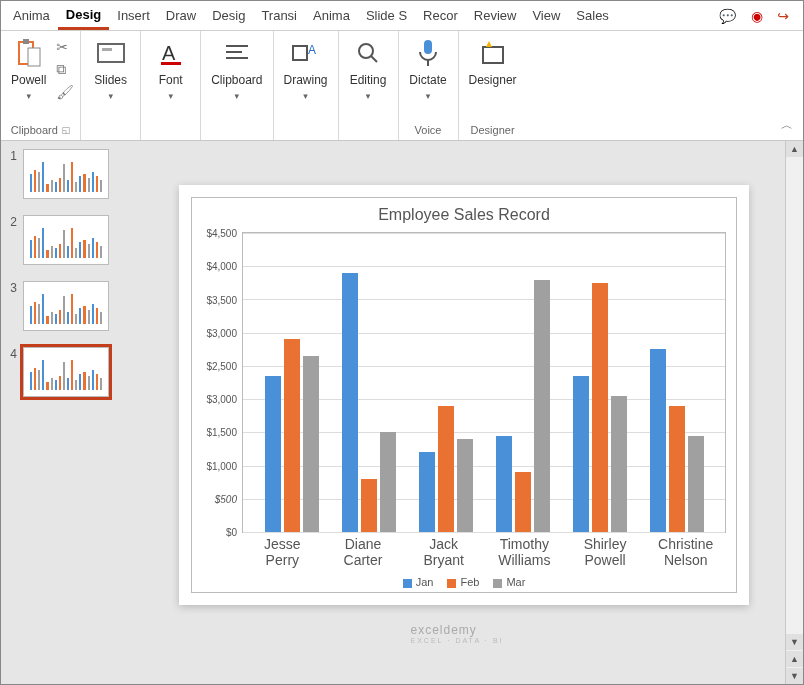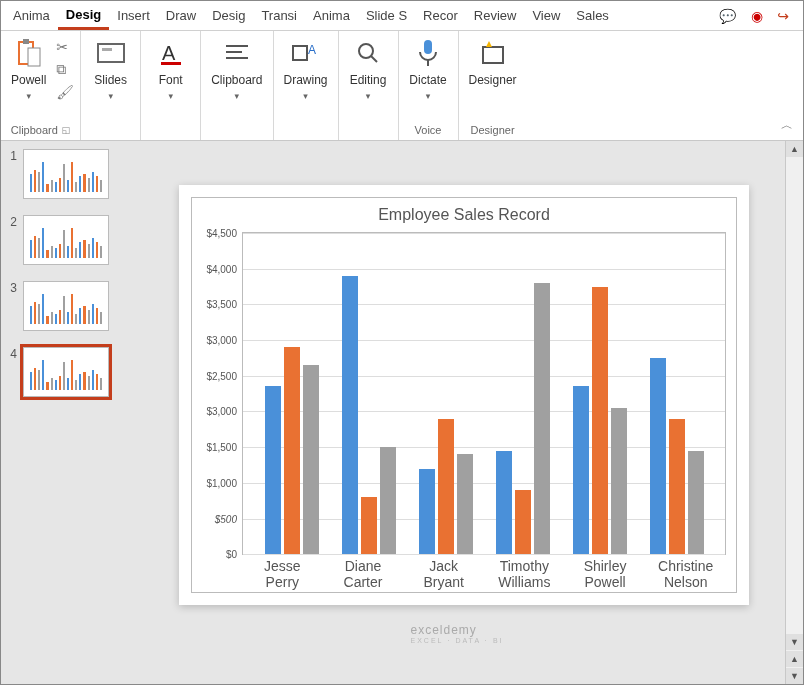--- a/index.html
+++ b/index.html
@@ -400,20 +400,25 @@
             </div>
           </div>
         <div class="xlabels" id="xlabels">
             <div>Jesse<br>Perry</div>
             <div>Diane<br>Carter</div>
             <div>Jack<br>Bryant</div>
             <div>Timothy<br>Williams</div>
             <div>Shirley<br>Powell</div>
             <div>Christine<br>Nelson</div>
           </div>
+        <div class="legend" id="legend">
+            <span><i style="background: rgb(74, 144, 217);"></i>Jan</span>
+            <span><i style="background: rgb(233, 113, 50);"></i>Feb</span>
+            <span><i style="background: rgb(160, 160, 160);"></i>Mar</span>
+          </div>
       </div>
     </div>
     <div class="watermark">
       <span>exceldemy</span>
       <small>EXCEL · DATA · BI</small>
     </div>
   </div>
 
   <div class="vscroll">
     <div class="btn up">▲</div>

